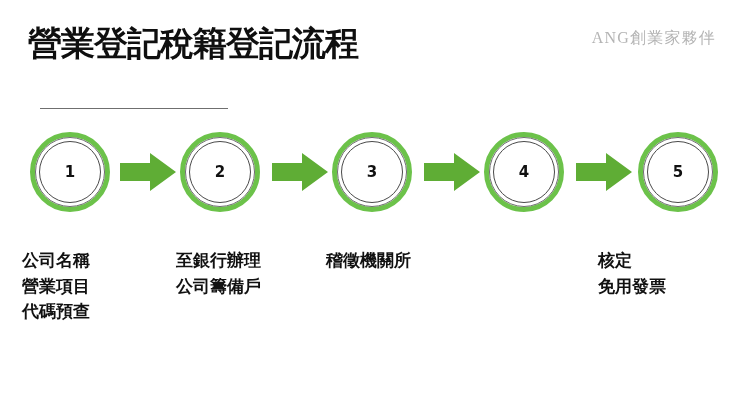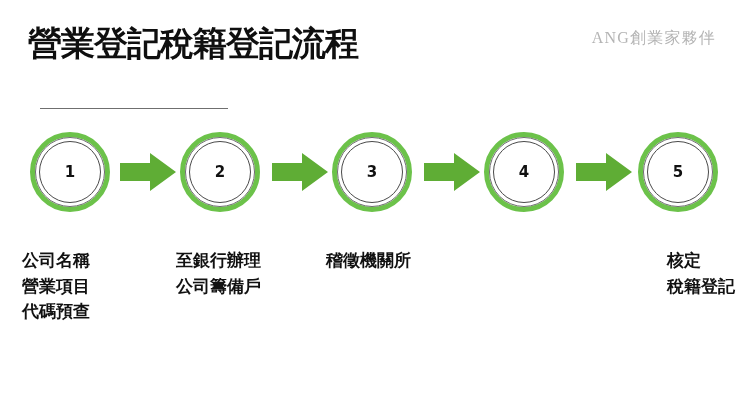--- a/index.html
+++ b/index.html
@@ -238,20 +238,20 @@
     <div class="caption" style="left:176px;">
       <span class="caption-line">至銀行辦理</span>
       <span class="caption-line">公司籌備戶</span>
     </div>
 
     <div class="caption" style="left:326px;">
       <span class="caption-line">稽徵機關所</span>
     </div>
 
 
-    <div class="caption" style="left:667px;">
+    <div class="caption" style="left:598px;">
       <span class="caption-line">核定</span>
-      <span class="caption-line">稅籍登記</span>
+      <span class="caption-line">免用發票</span>
     </div>
 
   </div>
 
 </div>
 
 </body></html>

